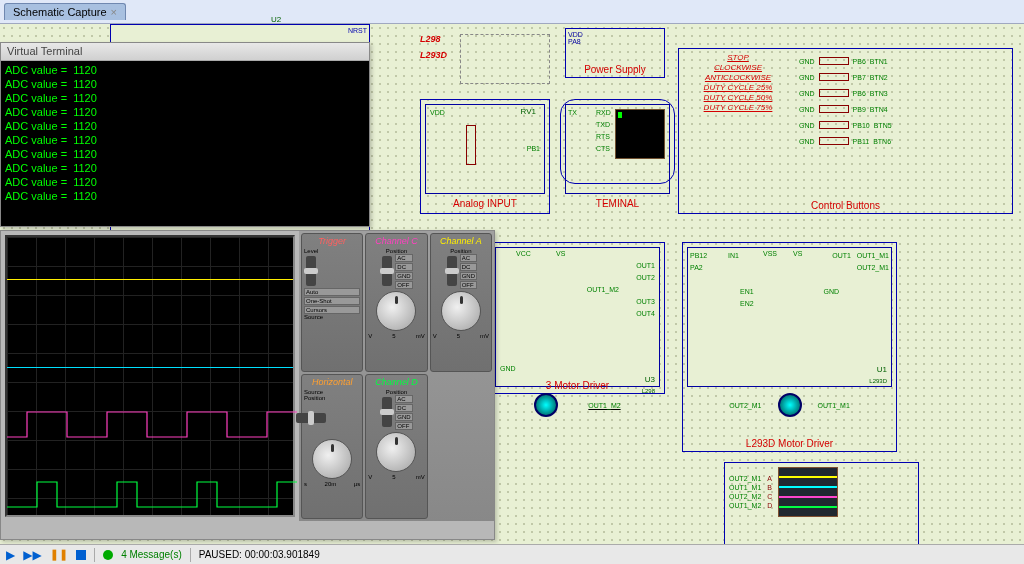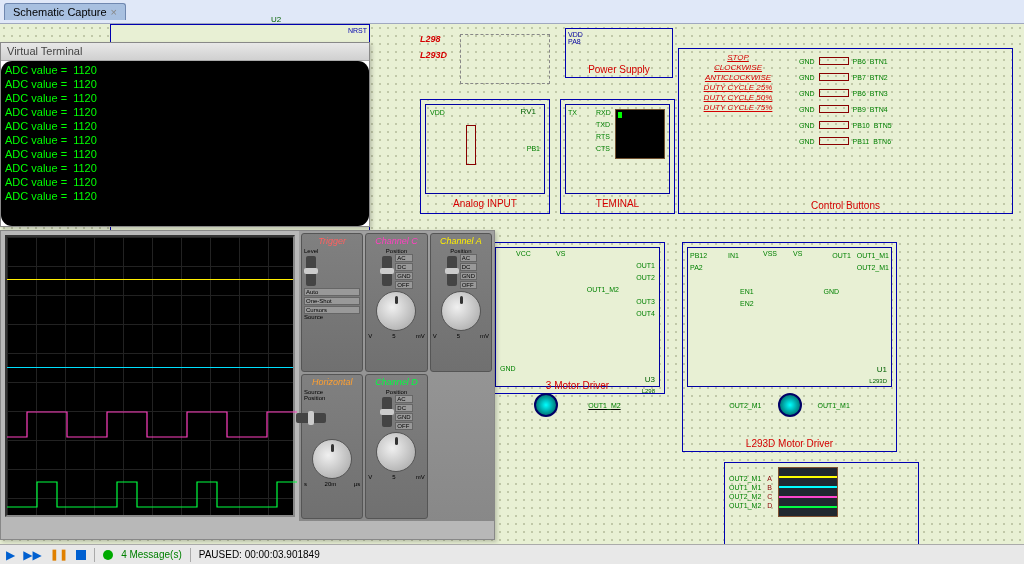--- a/index.html
+++ b/index.html
@@ -19,21 +19,21 @@
 .pin-text { font-size: 7px; color: #008000; }
 .ref-text { font-size: 8px; color: #006000; }
 
 
 .mcu { position: absolute; left: 110px; top: 0; width: 260px; height: 220px; border: 1px solid #0000b0; background: #e8f0d4; }
 .mcu-pinlabel { position: absolute; right: 2px; font-size: 7px; color: #0000b0; }
 
 
 .vt-window { position: absolute; left: 0; top: 42px; width: 370px; height: 185px; background: #fff; border: 1px solid #888; box-shadow: 2px 2px 4px rgba(0,0,0,0.2); }
 .vt-titlebar { height: 18px; background: linear-gradient(#e8e8e8, #d0d0d0); border-bottom: 1px solid #aaa; font-size: 11px; padding: 2px 6px; color: #444; }
-.vt-console { background: #000; height: calc(100% - 18px); padding: 2px 4px; font-family: "Courier New", monospace; font-size: 11px; color: #00ff00; line-height: 14px; overflow: hidden; border-radius: 11px; }
+.vt-console { background: #000; height: calc(100% - 18px); padding: 2px 4px; font-family: "Courier New", monospace; font-size: 11px; color: #00ff00; line-height: 14px; overflow: hidden; }
 .vt-line { white-space: pre; }
 
 
 .osc-window { position: absolute; left: 0; top: 230px; width: 495px; height: 310px; background: #b8b8b8; border: 1px solid #888; box-shadow: 2px 2px 4px rgba(0,0,0,0.2); }
 .osc-titlebar { height: 18px; background: linear-gradient(#e8e8e8, #d0d0d0); border-bottom: 1px solid #aaa; font-size: 11px; padding: 2px 6px; color: #444; }
 .osc-body { display: flex; height: calc(100% - 18px); }
 .osc-screen { width: 290px; background: #000; border: 2px inset #888; margin: 4px; position: relative; }
 .osc-trace { position: absolute; left: 0; right: 0; height: 1px; }
 .osc-panel { flex: 1; background: linear-gradient(#a0a0a0, #888); display: grid; grid-template-columns: 1fr 1fr 1fr; grid-template-rows: auto auto; gap: 2px; padding: 2px; font-size: 8px; }
 .osc-section { background: linear-gradient(#808080, #707070); border: 1px solid #555; border-radius: 3px; padding: 2px; position: relative; }
@@ -97,40 +97,40 @@
     <span class="mcu-pinlabel" style="top:130px;">PC14-OSC32_IN</span>
     <span class="mcu-pinlabel" style="top:140px;">PC15-OSC32_OUT</span>
     <span class="mcu-pinlabel" style="top:160px;">OSCIN_PD0</span>
     <span class="mcu-pinlabel" style="top:170px;">DSCOUT_PD1</span>
   </div>
 
   <div class="relay" style="left:460px; top:10px; width:90px; height:50px;"></div>
   <span class="chip-label" style="left:420px; top:10px;">L298</span>
   <span class="chip-label" style="left:420px; top:26px;">L293D</span>
 
-  <div class="comp-box" style="left:565px; top:4px; width:108px; height:50px;">
+  <div class="comp-box" style="left:565px; top:4px; width:100px; height:50px;">
     <div style="font-size:7px; color:#0000a0; padding:2px;">
       <span>VDD</span><br>
       <span>PA8</span>
     </div>
     <div class="comp-title" style="position:absolute; bottom:2px; width:100%;">Power Supply</div>
   </div>
 
   <div class="comp-box" style="left:420px; top:75px; width:130px; height:115px;">
     <div class="comp-inner" style="height:90px; position:relative;">
       <span class="ref-text" style="position:absolute; top:2px; right:8px;">RV1</span>
       <span class="pin-text" style="position:absolute; top:4px; left:4px;">VDD</span>
       <span class="pin-text" style="position:absolute; top:40px; right:4px;">PB1</span>
 
       <div style="position:absolute; left:40px; top:20px; width:10px; height:40px; border:1px solid #800;"></div>
     </div>
     <div class="comp-title">Analog INPUT</div>
   </div>
 
-  <div class="comp-box" style="left:560px; top:75px; width:115px; height:115px;">
+  <div class="comp-box" style="left:560px; top:75px; width:115px; height:85px;border-radius:15px;">
     <div class="comp-inner" style="height:90px; position:relative;">
       <span class="pin-text" style="position:absolute; top:4px; left:2px;">TX</span>
       <span class="pin-text" style="position:absolute; top:4px; left:30px;">RXD</span>
       <span class="pin-text" style="position:absolute; top:16px; left:30px;">TXD</span>
       <span class="pin-text" style="position:absolute; top:28px; left:30px;">RTS</span>
       <span class="pin-text" style="position:absolute; top:40px; left:30px;">CTS</span>
       <div style="position:absolute; right:4px; top:4px; width:50px; height:50px; background:#000; border:1px solid #705030;">
         <div style="width:4px;height:6px;background:#0f0;margin:2px;"></div>
       </div>
     </div>

